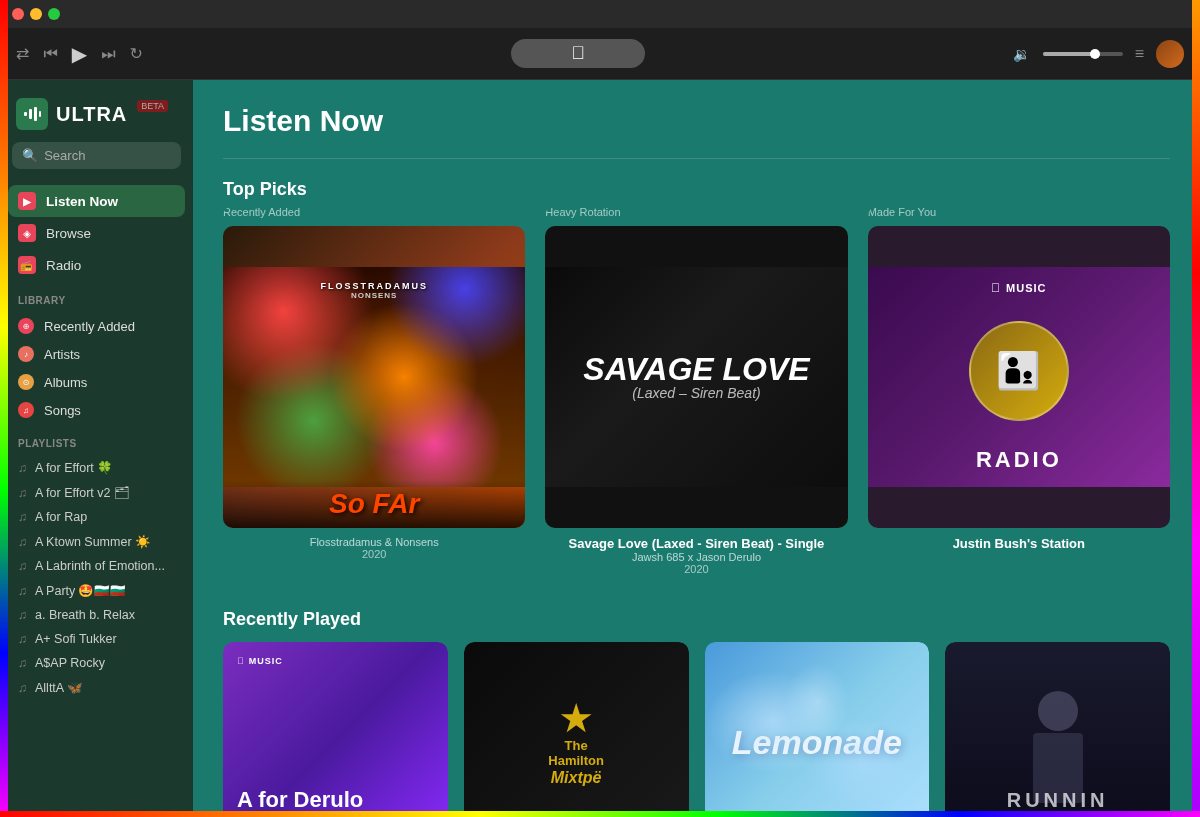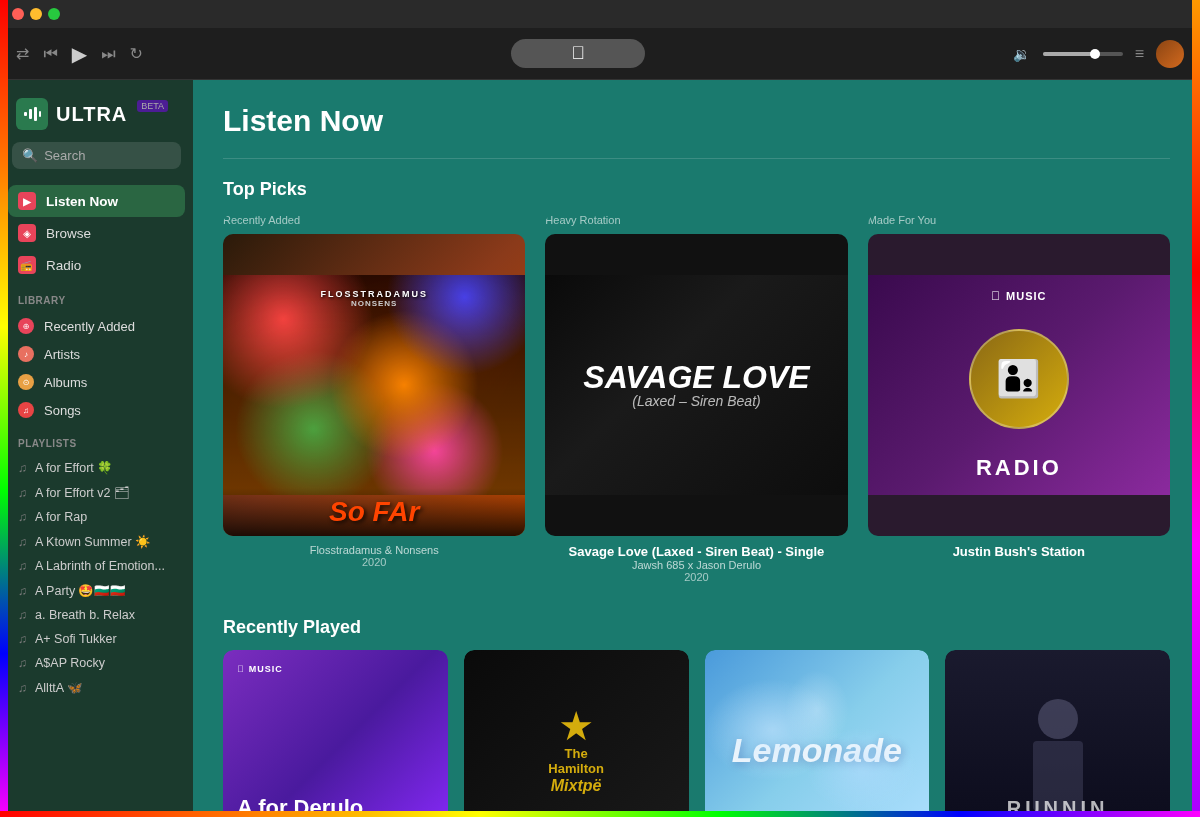--- a/index.html
+++ b/index.html
@@ -154,21 +154,21 @@
     }
     .logo-text {
       font-size: 20px;
       font-weight: 800;
       color: white;
       letter-spacing: 1px;
     }
     .logo-beta {
       font-size: 9px;
       color: #aaa;
-      background: #4c1d95;
+      background: #7f1d1d;
       border-radius: 3px;
       padding: 1px 4px;
       margin-left: 2px;
       align-self: flex-start;
       margin-top: 2px;
     }
 
     .sidebar-search {
       margin: 0 12px 16px;
       background: rgba(255,255,255,0.12);
@@ -274,21 +274,21 @@
       margin-bottom: 20px;
     }
 
     .section-divider {
       border: none;
       border-top: 1px solid rgba(255,255,255,0.15);
       margin-bottom: 20px;
     }
 
     .section-header {
-      margin-bottom: 14px;
+      margin-bottom: 6px;
     }
     .section-title {
       font-size: 18px;
       font-weight: 700;
       color: white;
       margin-bottom: 2px;
     }
 
     
     .top-picks-grid {

